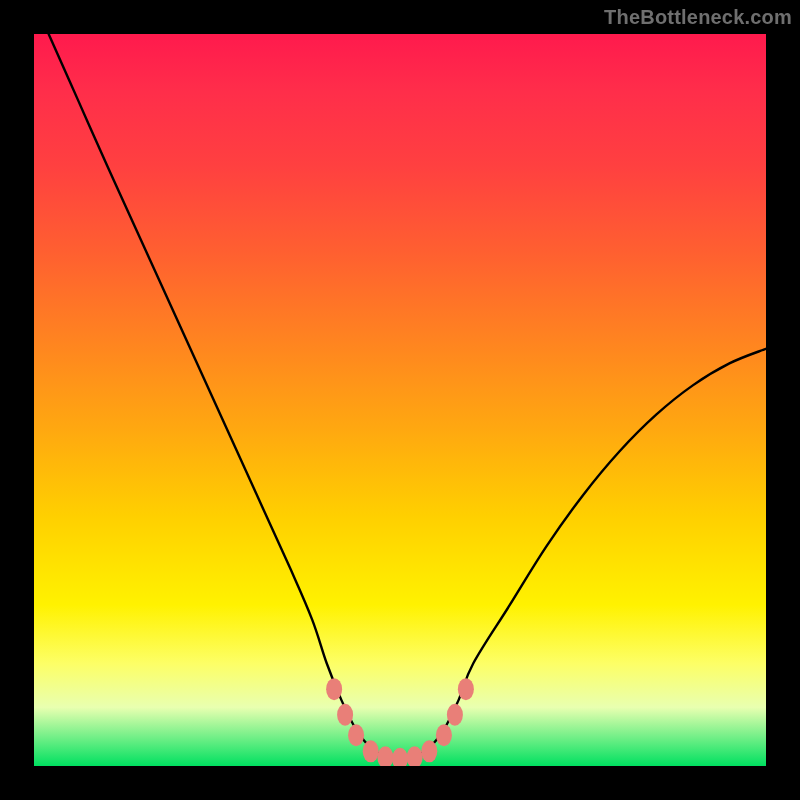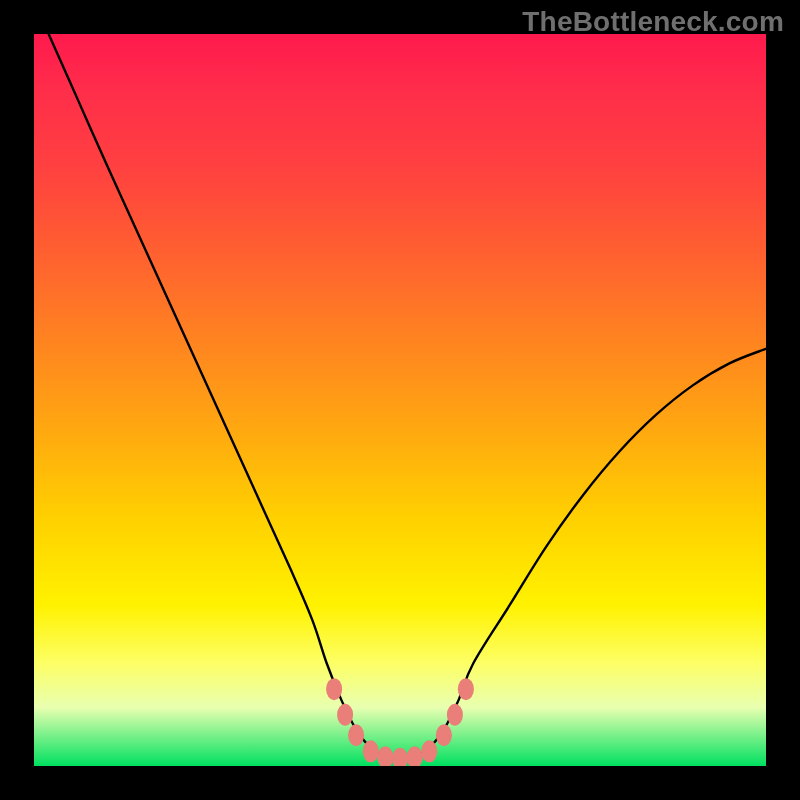--- a/index.html
+++ b/index.html
@@ -32,23 +32,23 @@
       #ffd000 66%,
       #fff200 78%,
       #fdff66 86%,
       #e8ffb0 92%,
       #00e060 100%
     );
   }
   .watermark {
     position: absolute;
     top: 6px;
-    right: 16px;
+    right: 8px;
     font-family: Arial, Helvetica, sans-serif;
-    font-size: 28px;
+    font-size: 20px;
     font-weight: 600;
     color: #6f6f6f;
     letter-spacing: 0.2px;
     user-select: none;
     text-align: right;
   }
   svg.curve {
     position: absolute;
     inset: 0;
     width: 100%;

